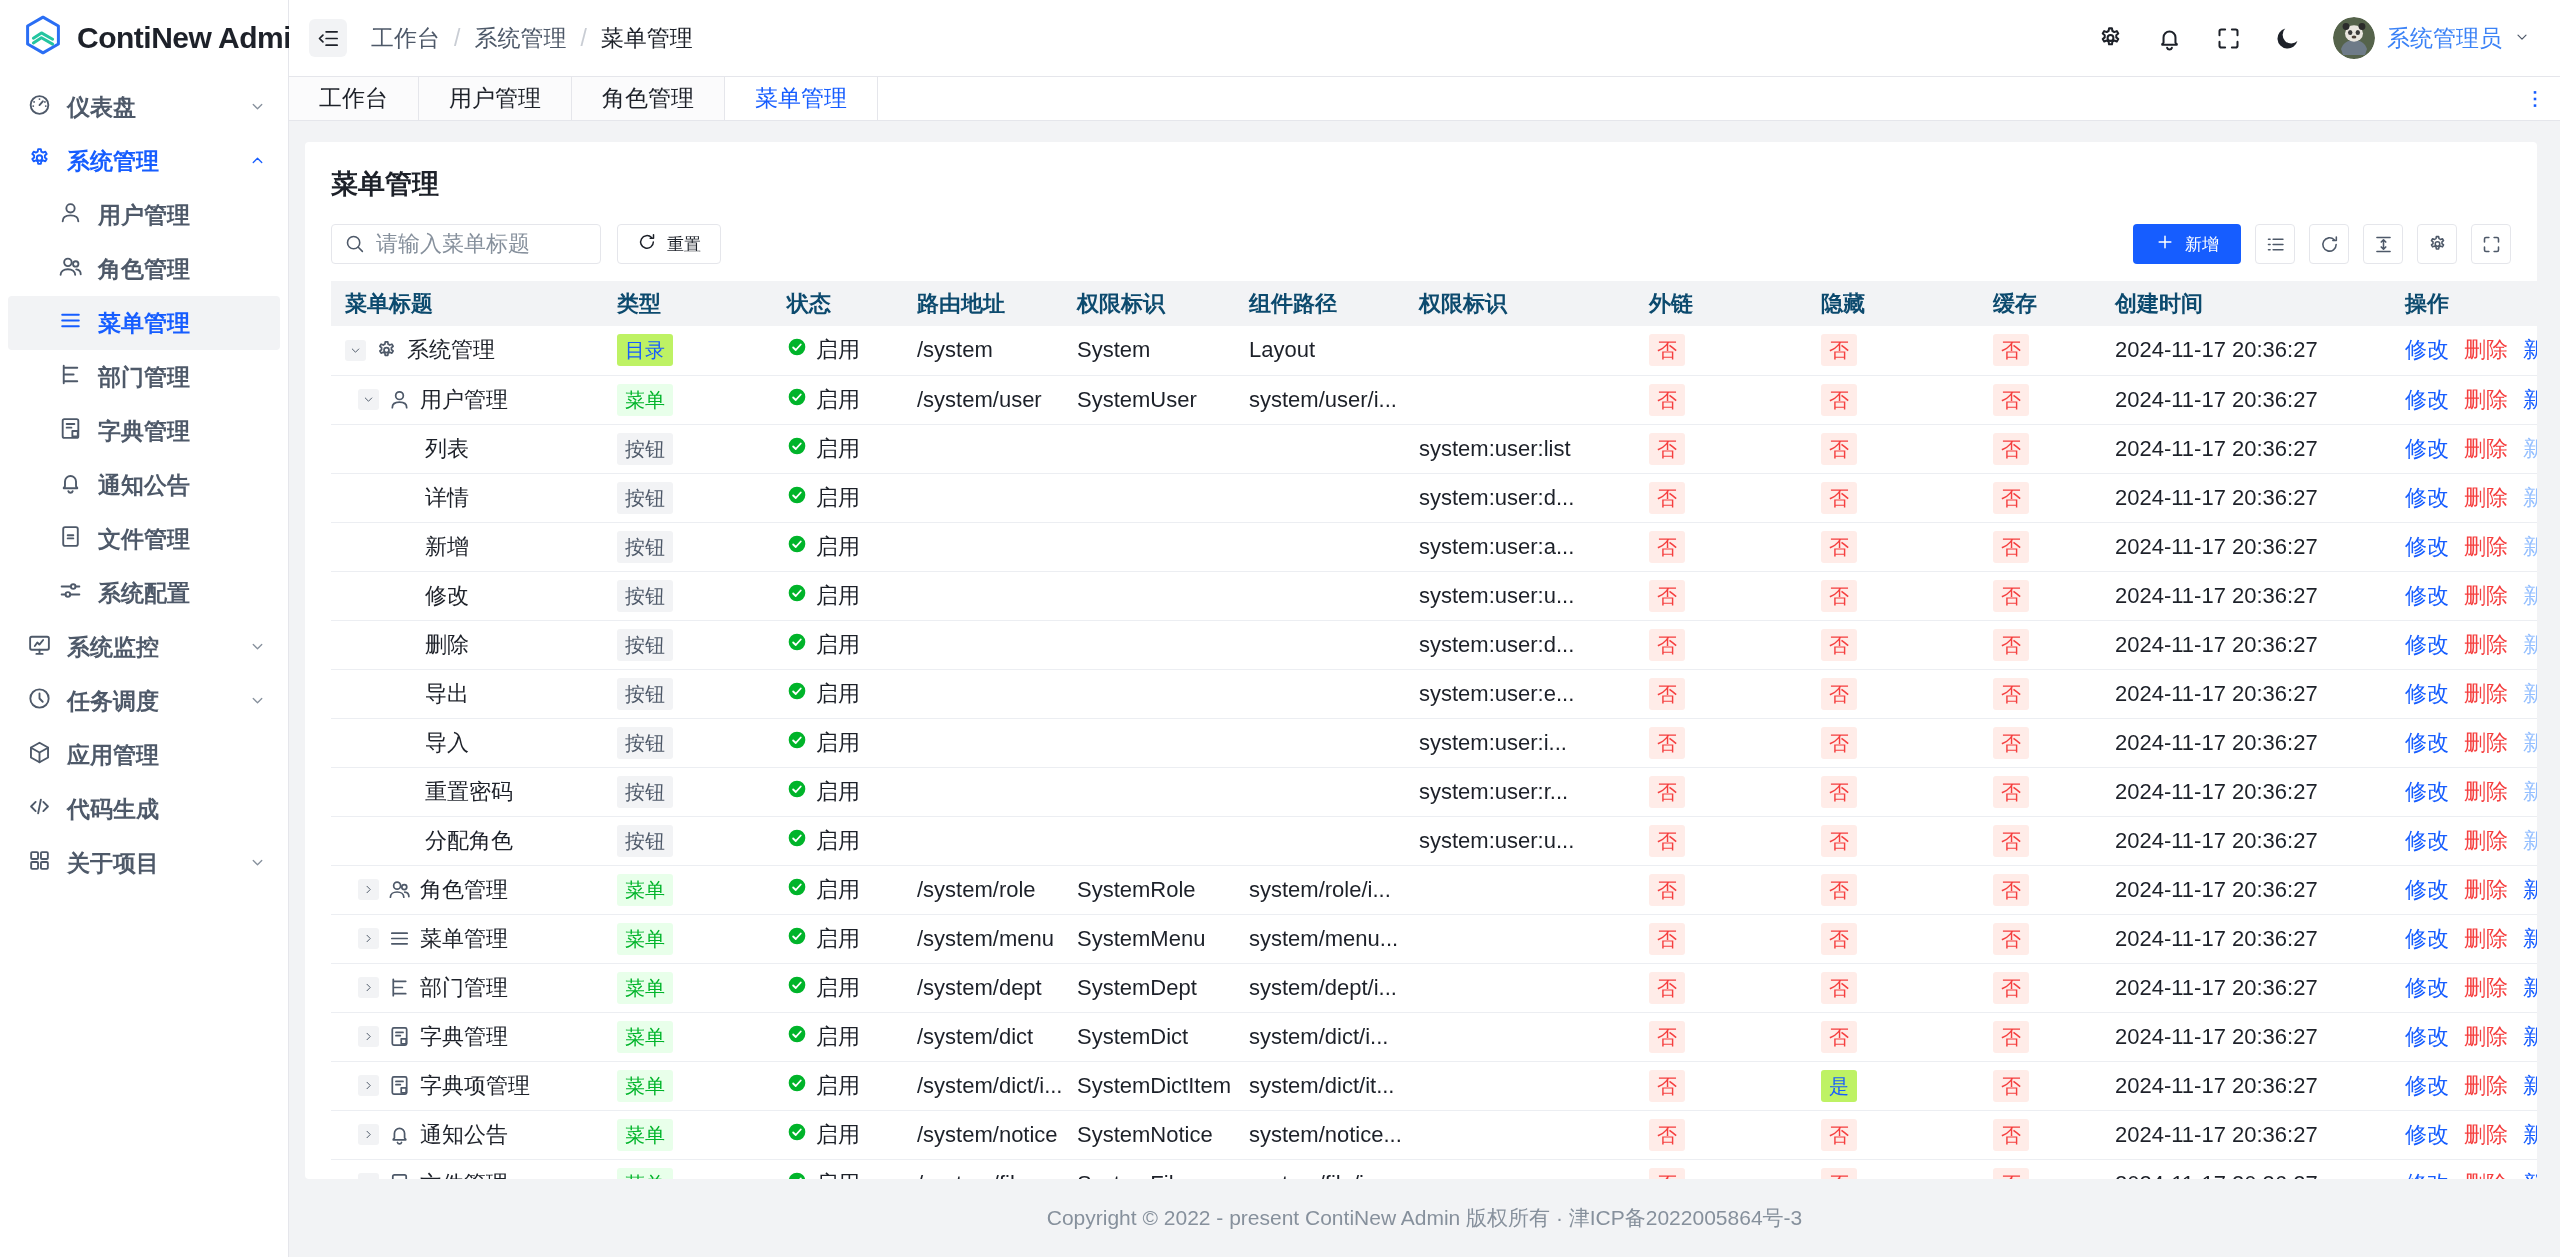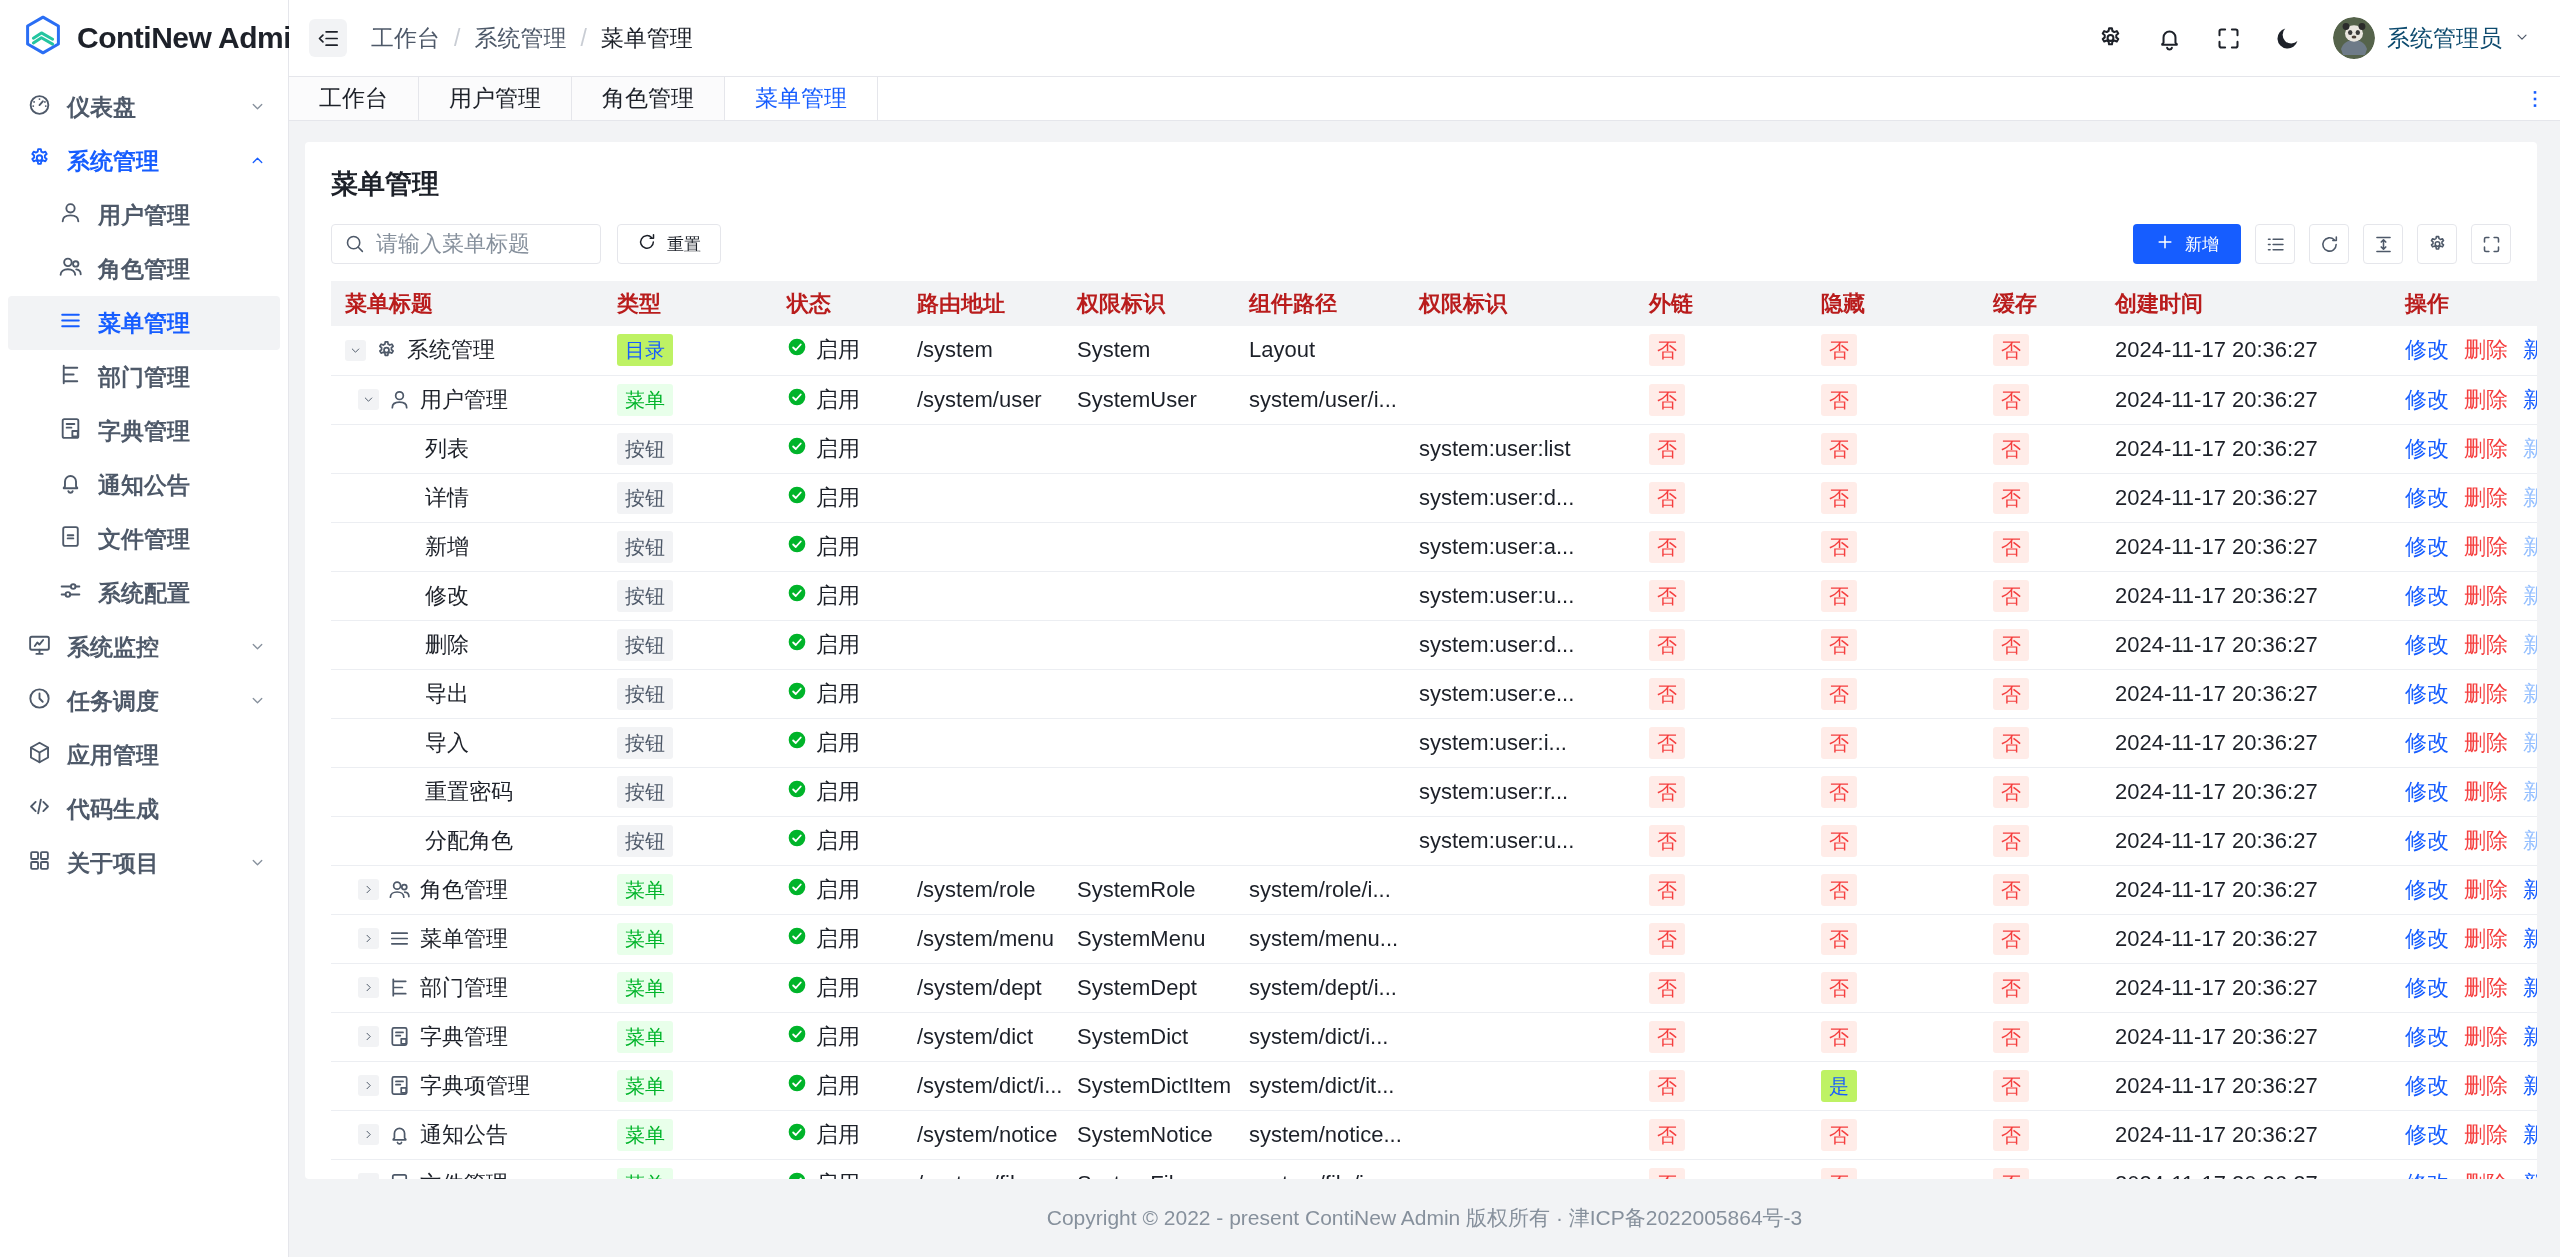--- a/index.html
+++ b/index.html
@@ -35,21 +35,21 @@
   .breadcrumb { display: flex; align-items: center; gap: 14px; font-size: 23px; }
   .breadcrumb .bc-item { color: #4e5969; cursor: pointer; }
   .breadcrumb .bc-item.last { color: #1d2129; }
   .breadcrumb .bc-sep { color: #c9cdd4; }
   .tb-right { display: flex; align-items: center; gap: 32px; }
   .tb-action { color: #1d2129; cursor: pointer; display: flex; }
   .tb-action svg { width: 27px; height: 27px; }
   .user-chip { display: flex; align-items: center; gap: 12px; cursor: pointer; }
   .avatar { width: 42px; height: 42px; border-radius: 50%; overflow: hidden; flex: 0 0 42px; }
   .avatar svg { width: 42px; height: 42px; display: block; }
-  .user-name { font-size: 23px; color: #0c4a6e; }
+  .user-name { font-size: 23px; color: #3b82f6; }
   .user-chip .chev svg { width: 16px; height: 16px; color: #4e5969; }
 
   
   .tabbar { height: 45px; flex: 0 0 45px; background: #fff; border-top: 1px solid #e5e6eb; border-bottom: 1px solid #e5e6eb; display: flex; align-items: stretch; position: relative; }
   .tab { display: flex; align-items: center; padding: 0 30px; font-size: 23px; color: #1d2129; background: #fbfbfc; border-right: 1px solid #e5e6eb; cursor: pointer; white-space: nowrap; }
   .tab.active { background: #fff; color: #165dff; }
   .tab-more { position: absolute; right: 14px; top: 0; bottom: 0; display: flex; align-items: center; color: #165dff; cursor: pointer; }
   .tab-more svg { width: 22px; height: 22px; }
 
   
@@ -66,21 +66,21 @@
   .search-input::placeholder { color: #86909c; }
   .btn { height: 40px; display: inline-flex; align-items: center; gap: 10px; border-radius: 4px; font-size: 17px; cursor: pointer; white-space: nowrap; font-family: inherit; }
   .btn svg { width: 20px; height: 20px; }
   .btn-plain { background: #fff; border: 1px solid #e5e6eb; color: #1d2129; padding: 0 19px; margin-left: 16px; }
   .btn-primary { background: #165dff; border: none; color: #fff; padding: 0 22px; }
   .icon-btn { width: 40px; height: 40px; border: 1px solid #e5e6eb; border-radius: 4px; background: #fff; color: #4e5969; display: inline-flex; align-items: center; justify-content: center; margin-left: 14px; cursor: pointer; }
   .icon-btn svg { width: 21px; height: 21px; }
 
   
   table { width: 100%; border-collapse: collapse; table-layout: fixed; font-size: 22px; }
-  thead th { background: #f2f3f5; height: 45px; text-align: left; padding: 0 14px; color: #b91c1c; font-weight: 600; white-space: nowrap; overflow: hidden; }
+  thead th { background: #f2f3f5; height: 45px; text-align: left; padding: 0 14px; color: #0c4a6e; font-weight: 600; white-space: nowrap; overflow: hidden; }
   tbody td { height: 49px; padding: 0 14px; border-bottom: 1px solid #eceef2; white-space: nowrap; overflow: hidden; color: #1d2129; }
   .c-title { display: flex; align-items: center; gap: 9px; height: 48px; }
   .ind-1 .c-title { padding-left: 13px; }
   .ind-2 .c-title { padding-left: 80px; }
   .expander { width: 21px; height: 21px; border-radius: 3px; background: #f2f3f5; color: #4e5969; display: inline-flex; align-items: center; justify-content: center; flex: 0 0 21px; cursor: pointer; }
   .expander svg { width: 13px; height: 13px; }
   .row-icon { color: #4e5969; display: inline-flex; }
   .row-icon svg { width: 23px; height: 23px; }
   .badge { display: inline-block; font-size: 20px; line-height: 1; padding: 6px 8px; border-radius: 3px; }
   .badge-blue  { background: #bef264; color: #165dff; }

